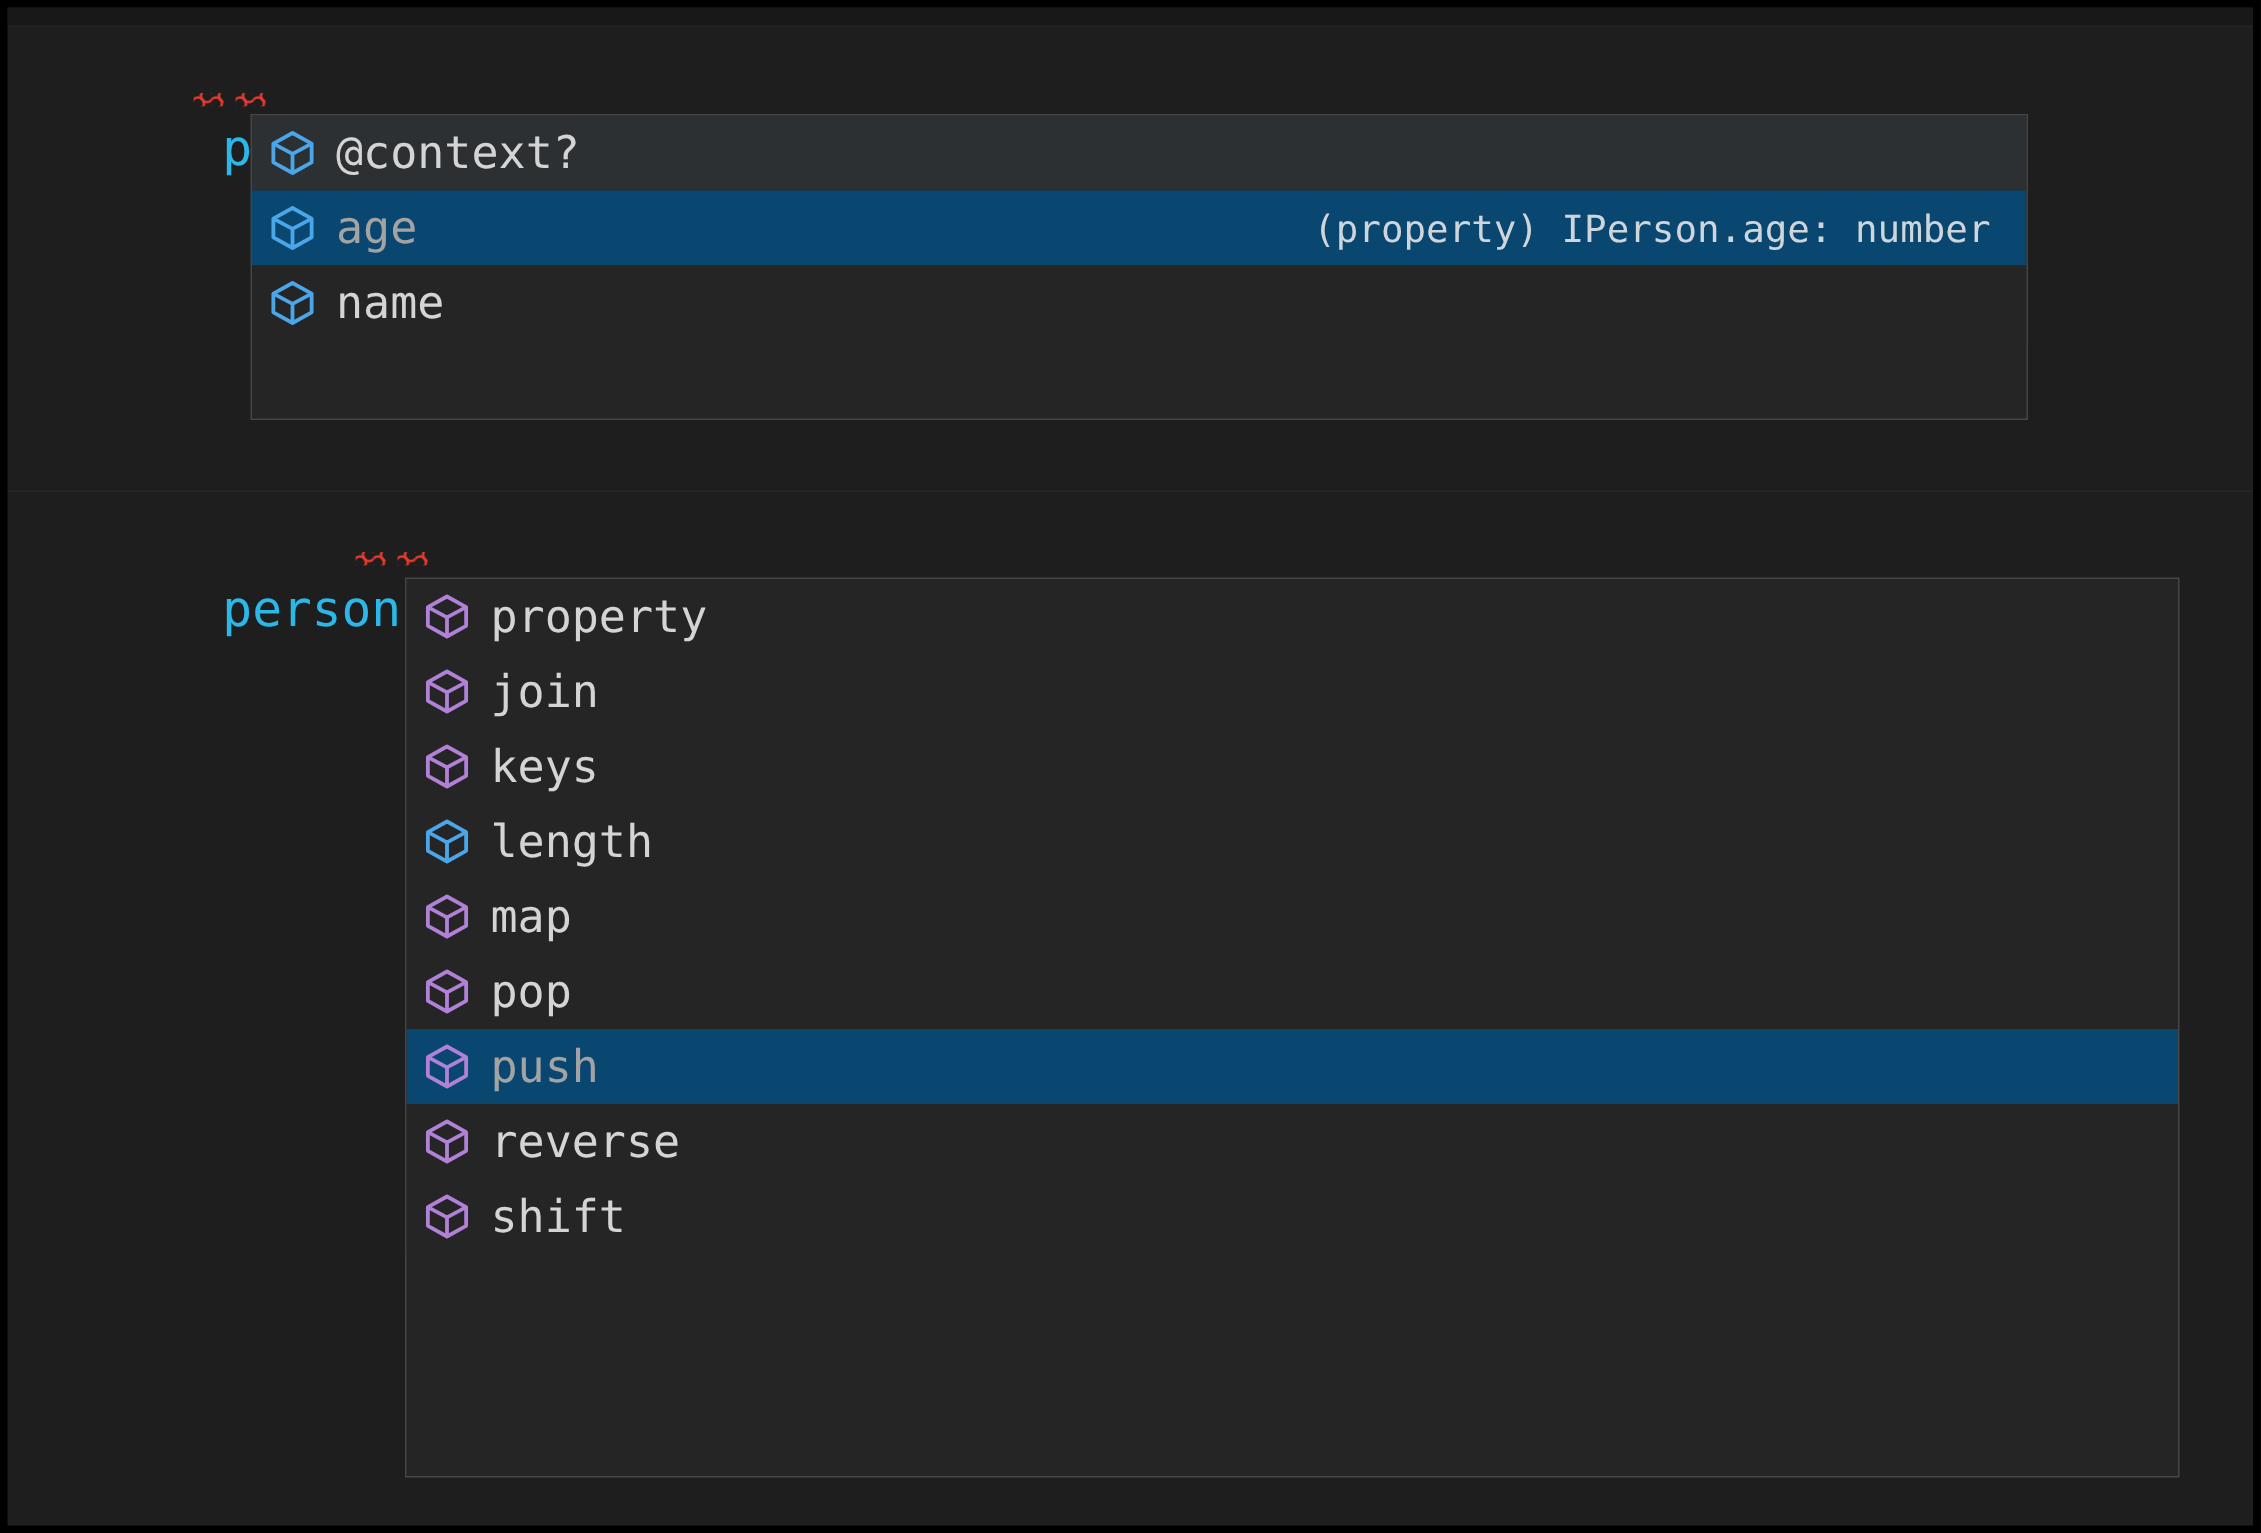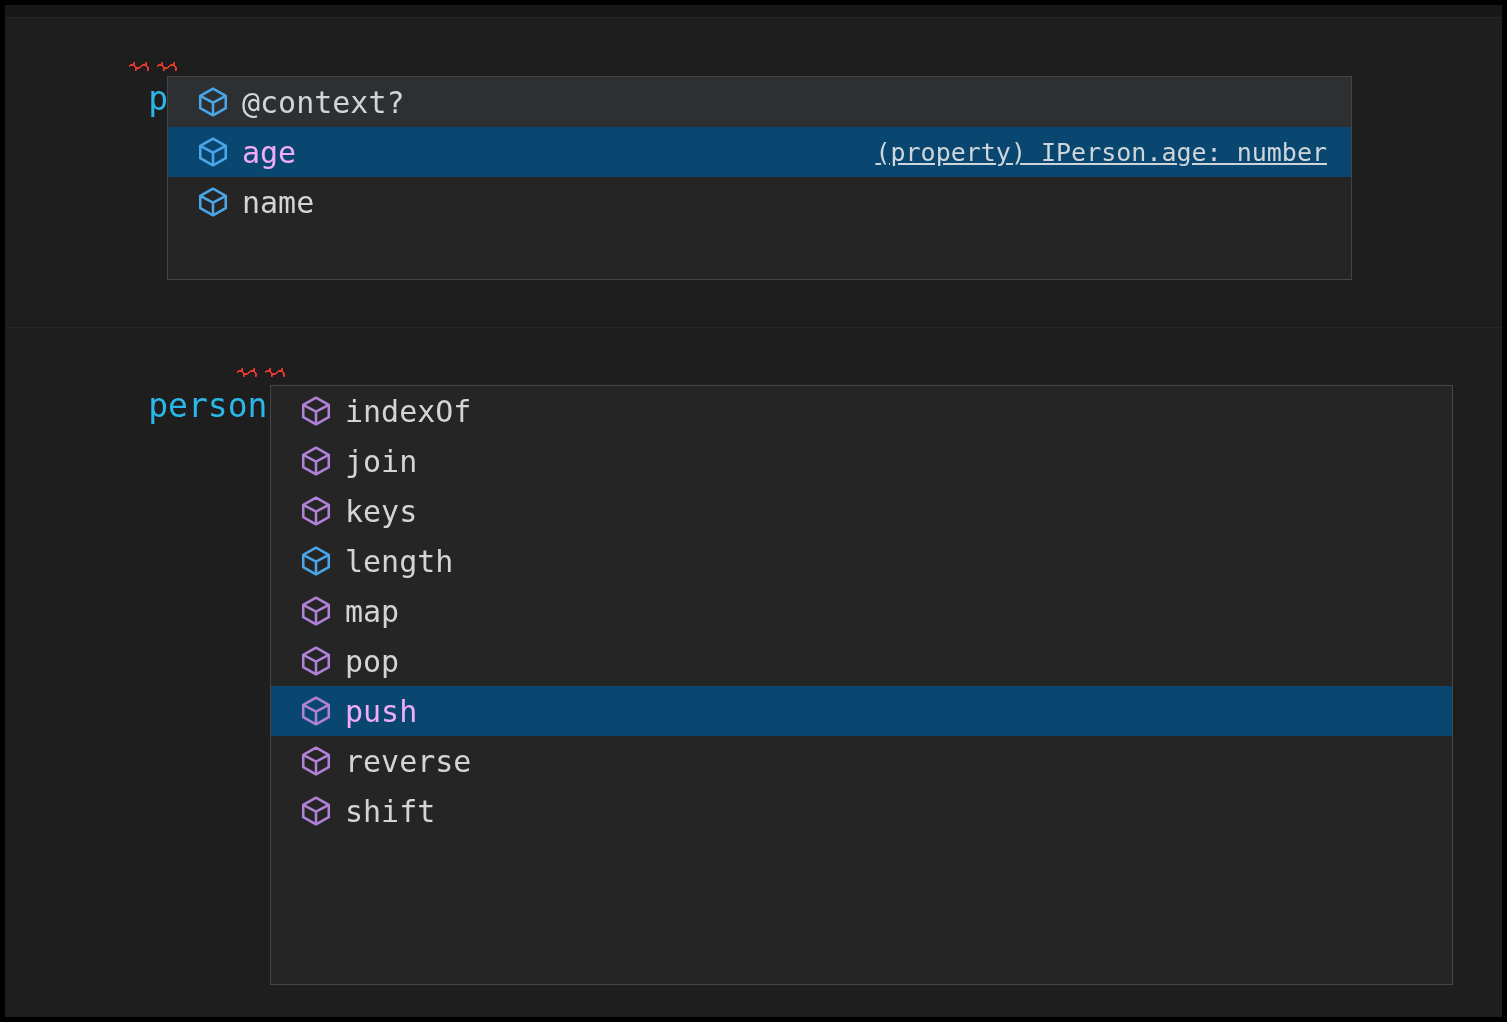--- a/index.html
+++ b/index.html
@@ -104,21 +104,21 @@
     top: 380px;
     width: 1183px;
     height: 600px;
   }
 
   .suggest-row {
     position: relative;
     display: flex;
     align-items: center;
     height: 50px;
-    padding: 0 8px 0 28px;
+    padding: 0 8px 0 10px;
     box-sizing: border-box;
     background: #252526;
     cursor: pointer;
   }
 
   .suggest-row.alt { background: #2c3032; }
 
   .suggest-row.focused {
     background: #094771;
   }
@@ -132,34 +132,33 @@
   }
 
   .label {
     font-family: "DejaVu Sans Mono", monospace;
     font-size: 30px;
     color: #d4d4d4;
     white-space: pre;
     letter-spacing: 0px;
   }
 
-  .suggest-row.focused .label { color: #f0abfc; text-align: center; }
+  .suggest-row.focused .label { color: #a3a3a3; text-align: center; }
 
   .detail {
     margin-left: auto;
     font-family: "DejaVu Sans Mono", monospace;
     font-size: 25px;
     color: #cfd6db;
     white-space: pre;
     overflow: hidden;
     text-overflow: clip;
     padding-left: 26px;
     padding-right: 16px;
     max-width: 62%;
-    text-decoration: underline;
   }
 
   #suggest-widget-2 .detail { padding-right: 4px; max-width: 68%; }
 </style>
 </head>
 <body>
 
 <div id="screen">
 
   <div class="editor">
@@ -202,21 +201,21 @@
           <span class="label">name</span>
         </div>
       </div>
 
     <div class="suggest-widget" id="suggest-widget-2">
         <div class="suggest-row">
           <svg viewBox="0 0 24 24" class="icon-cube">
             <path d="M12 2.6 L21 7.6 L21 16.4 L12 21.4 L3 16.4 L3 7.6 Z" fill="none" stroke="#b180d7" stroke-width="1.8" stroke-linejoin="round"></path>
             <path d="M3 7.6 L12 12.4 L21 7.6 M12 12.4 L12 21.4" fill="none" stroke="#b180d7" stroke-width="1.8" stroke-linejoin="round"></path>
           </svg>
-          <span class="label">indexOf</span>
+          <span class="label">property</span>
         </div>
         <div class="suggest-row">
           <svg viewBox="0 0 24 24" class="icon-cube">
             <path d="M12 2.6 L21 7.6 L21 16.4 L12 21.4 L3 16.4 L3 7.6 Z" fill="none" stroke="#b180d7" stroke-width="1.8" stroke-linejoin="round"></path>
             <path d="M3 7.6 L12 12.4 L21 7.6 M12 12.4 L12 21.4" fill="none" stroke="#b180d7" stroke-width="1.8" stroke-linejoin="round"></path>
           </svg>
           <span class="label">join</span>
         </div>
         <div class="suggest-row">
           <svg viewBox="0 0 24 24" class="icon-cube">

